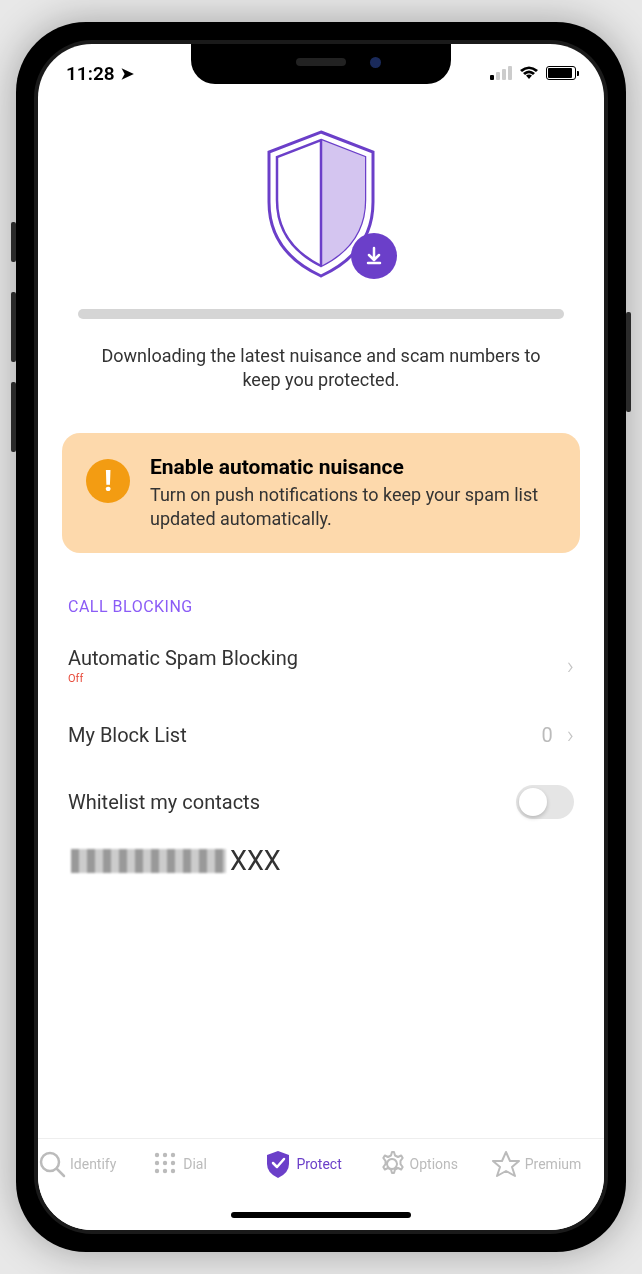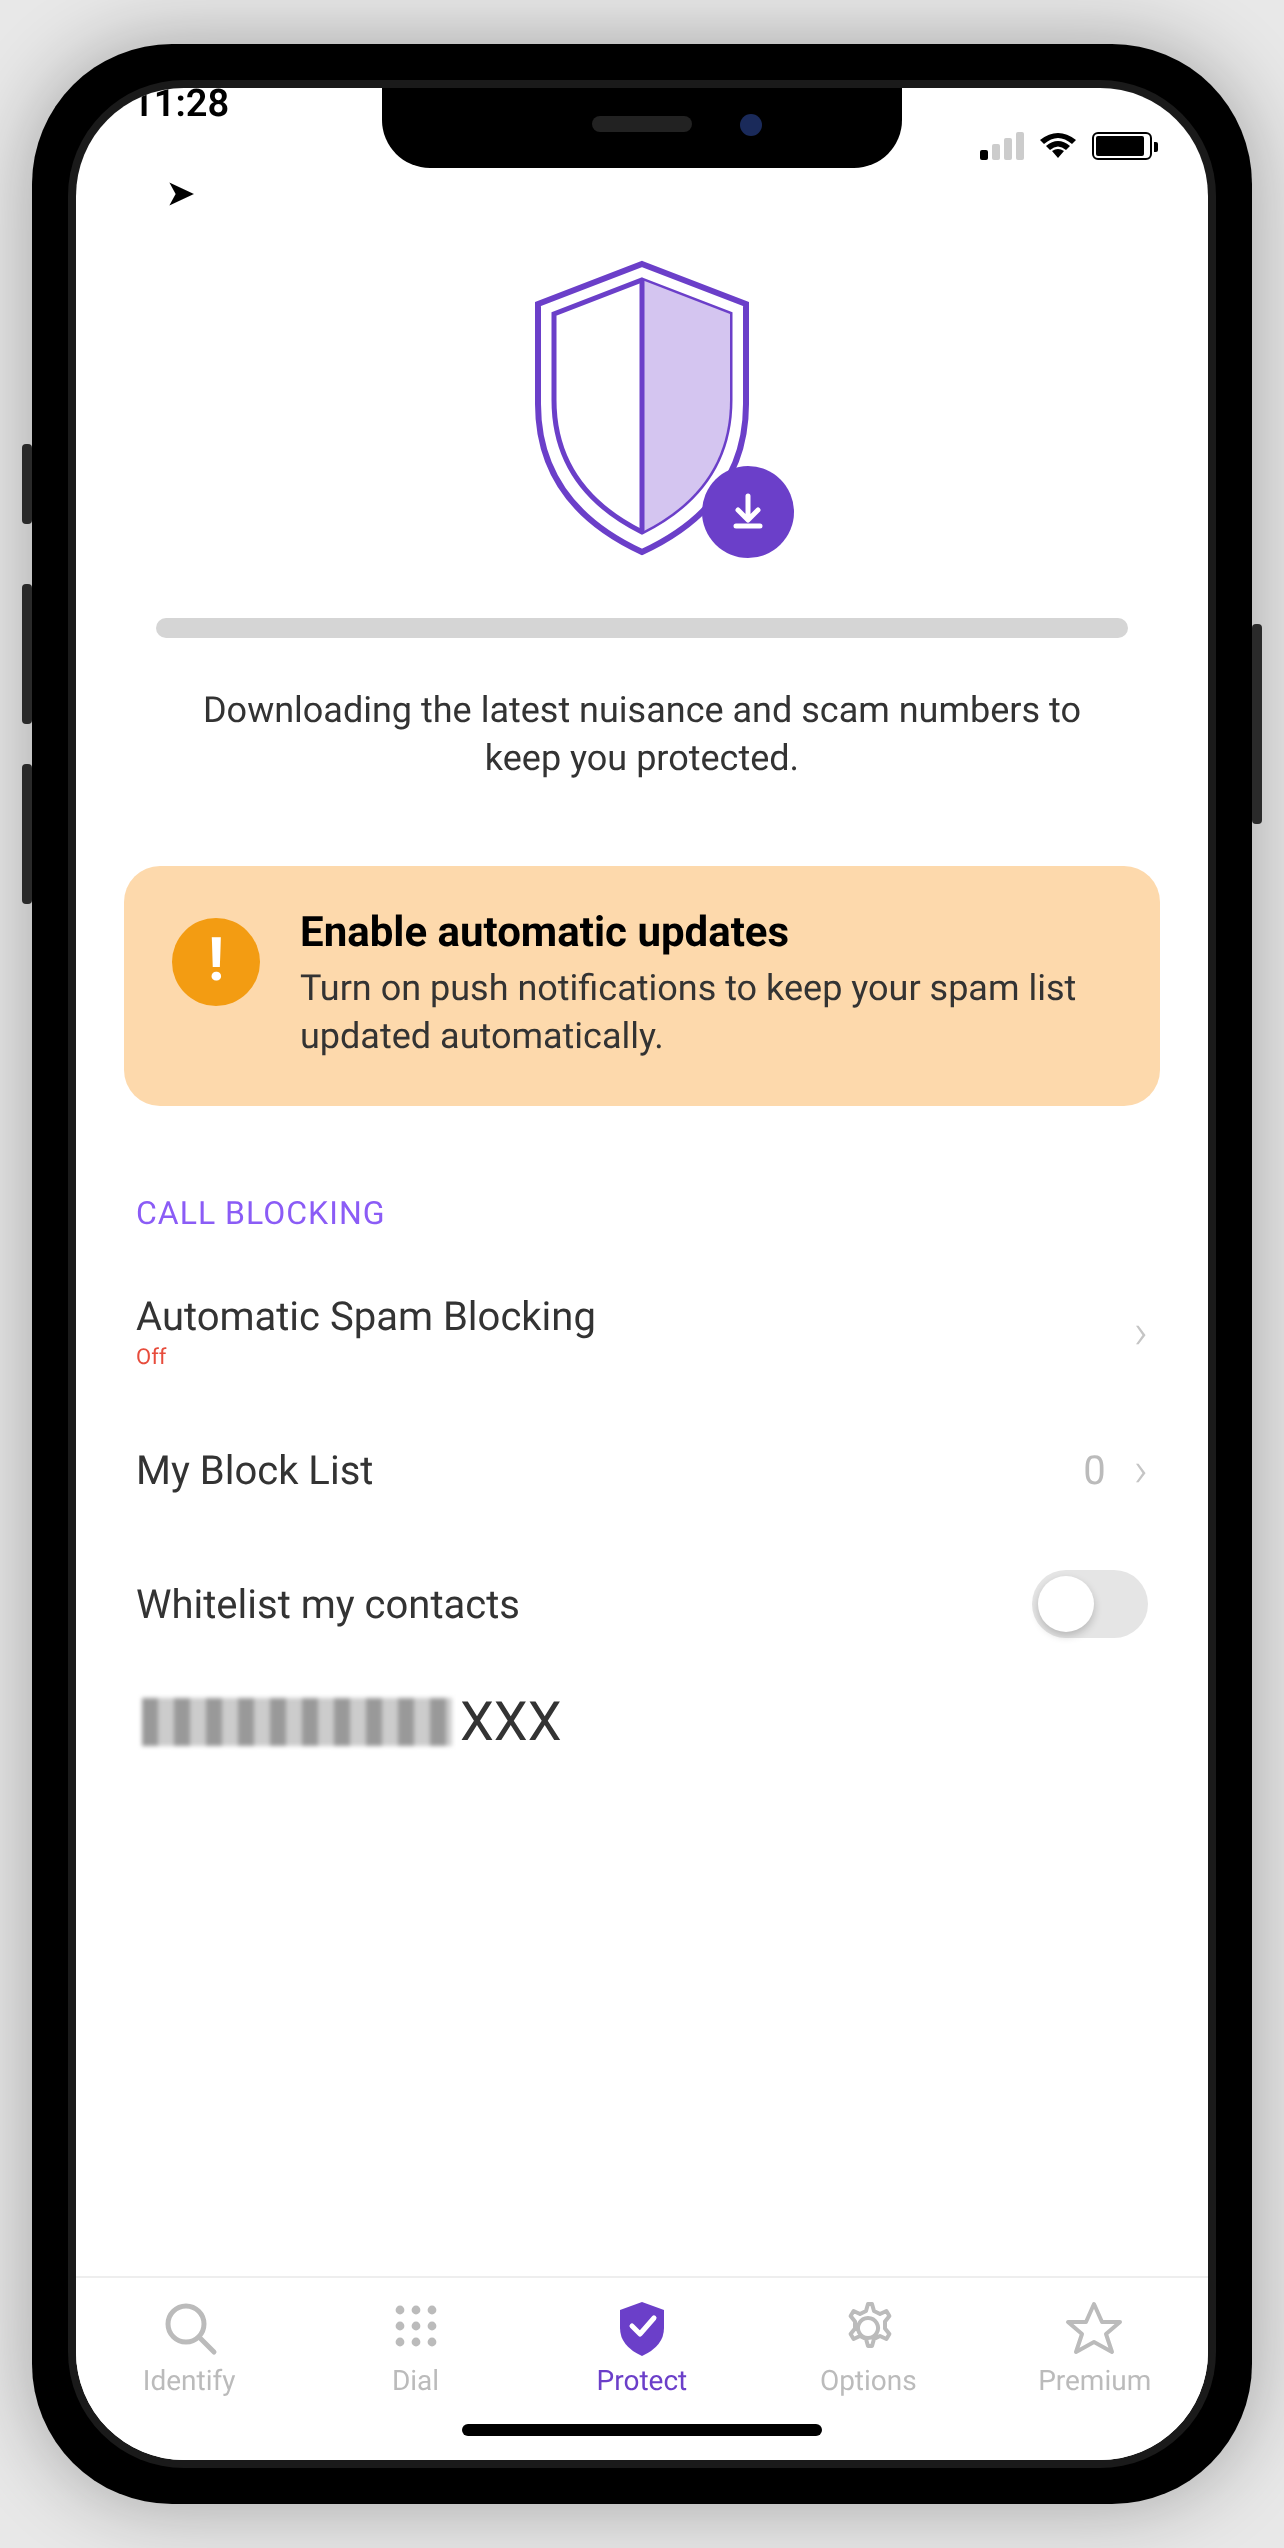--- a/index.html
+++ b/index.html
@@ -82,21 +82,21 @@
     .status-bar {
       height: 50px;
       display: flex;
       justify-content: space-between;
       align-items: center;
       padding: 8px 28px 0;
       font-weight: 600;
       font-size: 19px;
       color: #000;
     }
-    .status-left { display: flex; align-items: center; gap: 24px; flex-direction: column; }
+    .status-left { display: flex; align-items: center; gap: 6px; }
     .status-right { display: flex; align-items: center; gap: 7px; }
     .location-arrow { font-size: 16px; }
 
     .content {
       flex: 1;
       overflow: hidden;
       display: flex;
       flex-direction: column;
       padding: 0;
     }
@@ -230,21 +230,21 @@
       height: 92px;
       border-top: 1px solid #eee;
       display: flex;
       justify-content: space-around;
       align-items: flex-start;
       padding-top: 10px;
       background: #fff;
     }
     .tab-item {
       display: flex;
-      flex-direction: column;
+      flex-direction: row;
       align-items: center;
       gap: 4px;
       color: #bbb;
       font-size: 14px;
       width: 20%;
     }
     .tab-item.active { color: #6b3fc9; }
     .tab-icon { height: 30px; display: flex; align-items: center; justify-content: center; }
 
     .home-indicator {
@@ -320,21 +320,21 @@
           </div>
 
           <div class="progress-bar"></div>
 
           <div class="download-text">Downloading the latest nuisance and scam numbers to keep you protected.</div>
         </div>
 
         <div class="alert-banner">
           <div class="alert-icon">!</div>
           <div class="alert-text">
-            <div class="alert-title">Enable automatic updates</div>
+            <div class="alert-title">Enable automatic nuisance</div>
             <div class="alert-desc">Turn on push notifications to keep your spam list updated automatically.</div>
           </div>
         </div>
 
         <div class="section-header">CALL BLOCKING</div>
 
         <div class="list-row">
           <div class="row-left">
             <div class="row-label">Automatic Spam Blocking</div>
             <div class="row-sub off">Off</div>

